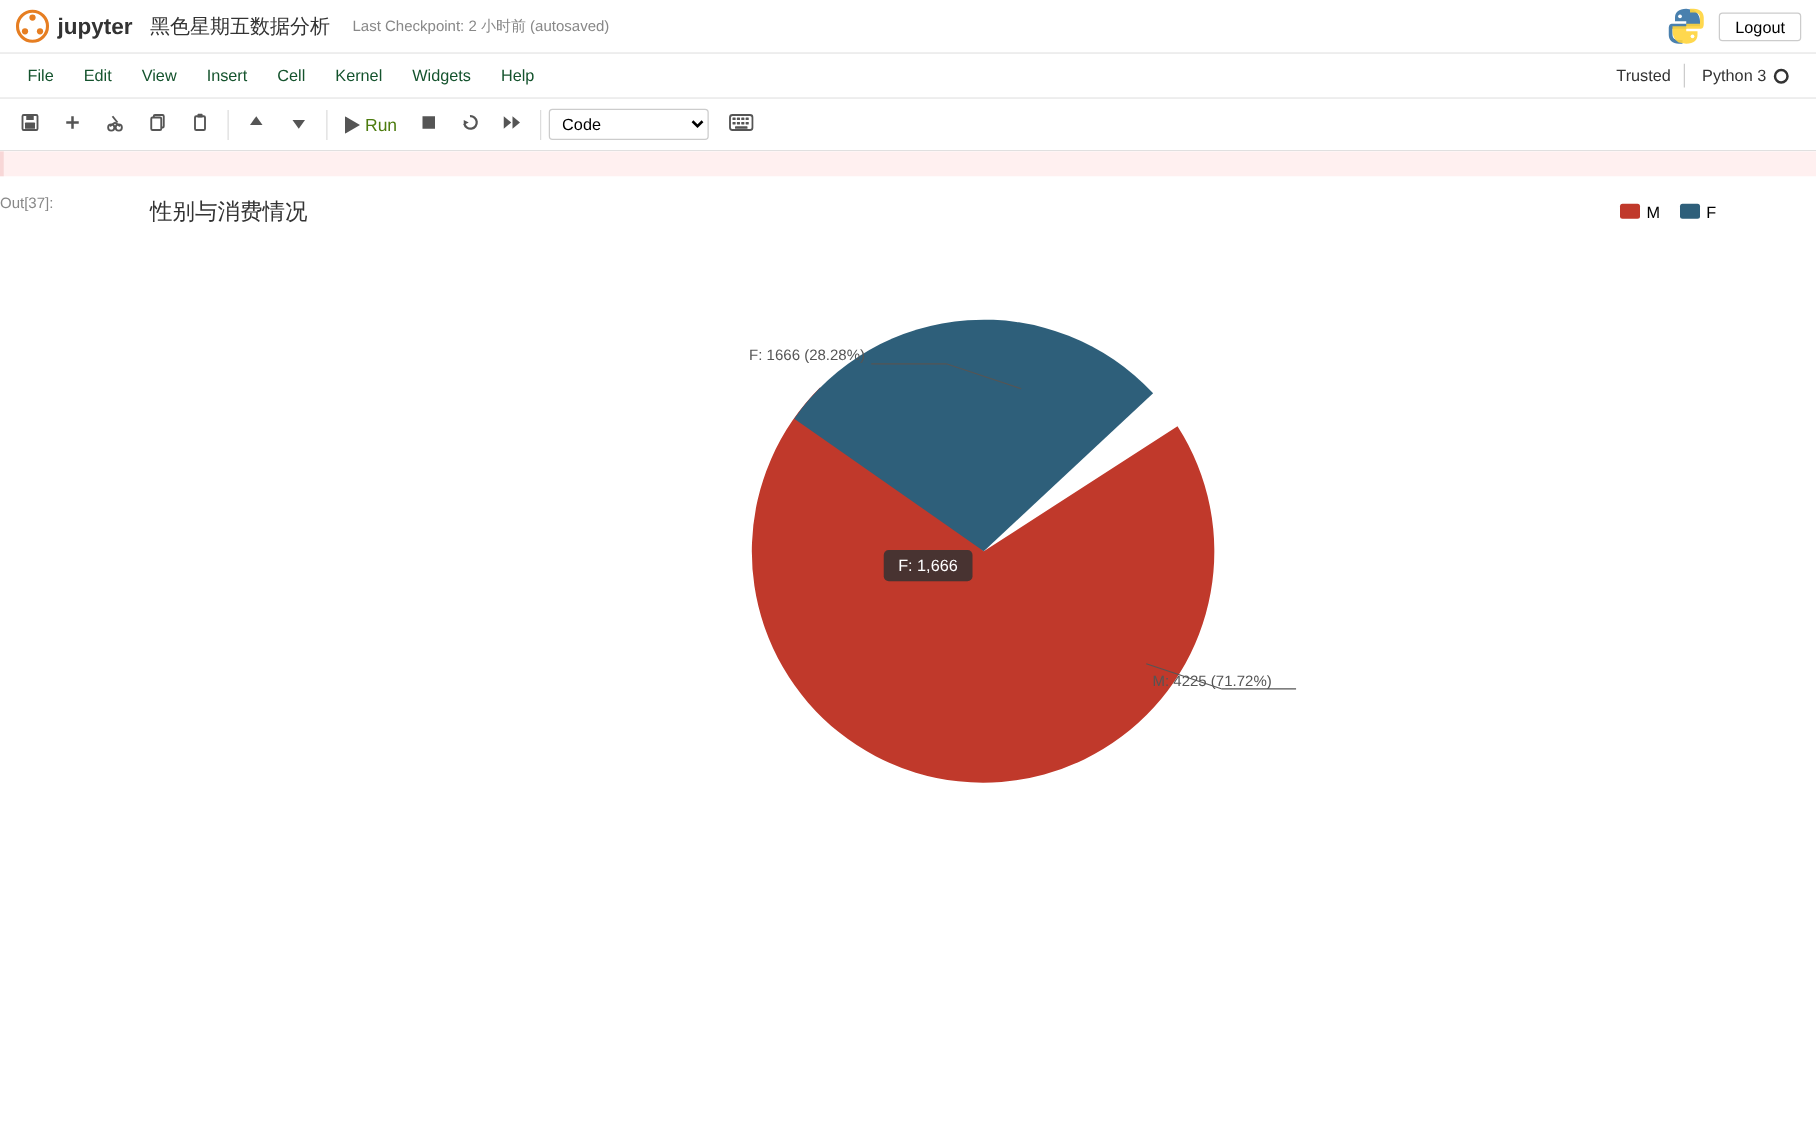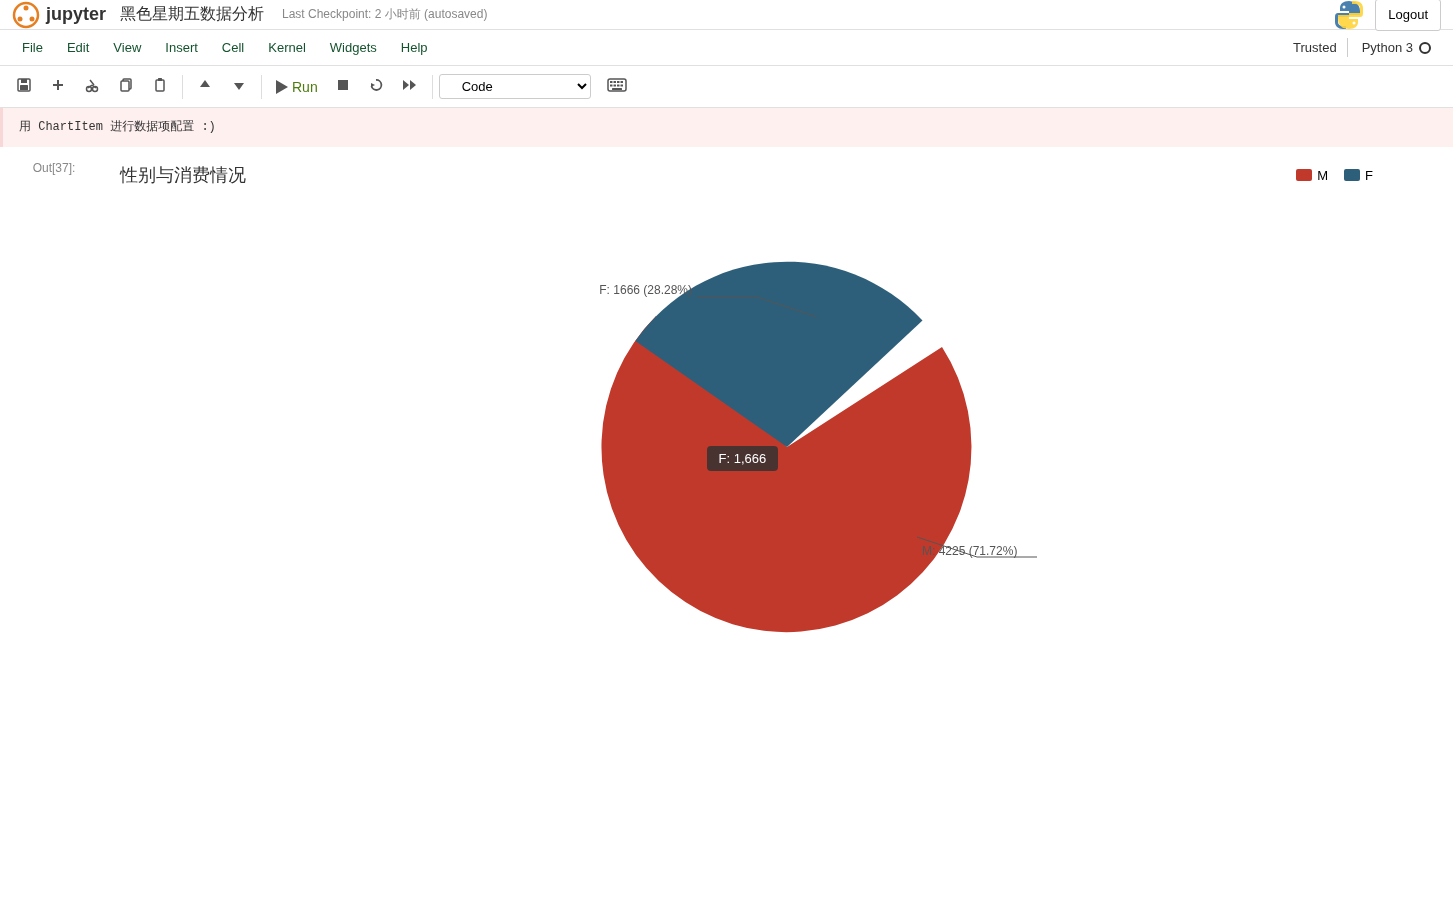--- a/index.html
+++ b/index.html
@@ -1,29 +1,29 @@
 <!DOCTYPE html>
 <html><head>
   <meta charset="utf-8">
   <style>
     * { margin: 0; padding: 0; box-sizing: border-box; }
     body { font-family: Arial, sans-serif; background: #fff; width: 1453px; height: 908px; overflow: hidden; }
 
     
     #topbar {
-      display: flex; align-items: center; height: 30px;
+      display: flex; align-items: center; height: 43px;
       background: #fff; border-bottom: 1px solid #e0e0e0;
       padding: 0 12px; gap: 10px;
     }
     #jupyter-logo { display: flex; align-items: center; gap: 6px; }
     #jupyter-logo-icon { width: 28px; height: 28px; }
     #jupyter-text { font-size: 18px; font-weight: bold; color: #333; }
     #notebook-title { font-size: 16px; color: #333; margin-left: 4px; }
     #checkpoint-info { font-size: 12px; color: #888; margin-left: 8px; text-align: right; }
-    #topbar-right { margin-left: auto; display: flex; gap: 10px; }
+    #topbar-right { margin-left: auto; display: flex; align-items: center; gap: 10px; }
     #python-logo { width: 32px; height: 32px; }
     #logout-btn {
       border: 1px solid #ccc; padding: 3px 12px; border-radius: 3px;
       cursor: pointer; font-size: 13px; background: #fff;
     }
 
     
     #menubar {
       display: flex; align-items: center; height: 36px;
       background: #fff; border-bottom: 1px solid #e0e0e0;
@@ -46,38 +46,38 @@
       background: #fff; border-bottom: 1px solid #e0e0e0;
       padding: 0 8px; gap: 2px;
     }
     .toolbar-btn {
       border: 1px solid transparent; background: transparent;
       padding: 4px 7px; cursor: pointer; border-radius: 3px;
       font-size: 14px; color: #4d7c0f;
     }
     .toolbar-separator { width: 1px; height: 24px; background: #ddd; margin: 0 4px; }
     #cell-type-select {
-      border: 1px solid #ccc; border-radius: 3px; padding: 3px 18px;
+      border: 1px solid #ccc; border-radius: 3px; padding: 3px 6px;
       font-size: 13px; background: #fff; cursor: pointer; min-width: 100px;
     }
 
     
     #main { background: #fff; overflow-y: auto; }
 
     
     #warning-cell {
       background: #fff0f0; border-left: 3px solid #f8d7d7;
       margin: 0; padding: 10px 16px;
       font-family: 'Courier New', monospace; font-size: 12px; color: #333;
       line-height: 1.6;
     }
 
     
     #output-cell { display: flex; padding: 8px 0; }
-    #out-label { min-width: 120px; text-align: center; padding-right: 12px; font-size: 12px; color: #888; padding-top: 6px; }
+    #out-label { min-width: 120px; text-align: left; padding-right: 12px; font-size: 12px; color: #888; padding-top: 6px; }
 
     
     #chart-area { flex: 1; padding: 8px 0; }
     #chart-title-row { display: flex; align-items: center; margin-bottom: 10px; }
     #chart-title { font-size: 18px; font-weight: normal; color: #333; margin-right: 200px; }
     #legend { display: flex; align-items: center; gap: 16px; margin-left: auto; margin-right: 80px; }
     .legend-item { display: flex; align-items: center; gap: 5px; font-size: 13px; }
     .legend-dot { width: 16px; height: 12px; border-radius: 2px; display: inline-block; }
 
     #pie-container {
@@ -246,21 +246,20 @@
       <rect x="10" y="6.5" width="2.5" height="2" rx="0.3" fill="#555"></rect>
       <rect x="13.5" y="6.5" width="2.5" height="2" rx="0.3" fill="#555"></rect>
       <rect x="5" y="10" width="10" height="2" rx="0.5" fill="#555"></rect>
     </svg>
   </button>
 </div>
 
 <div id="main">
 
   <div id="warning-cell">
-    <div>用 ChartItem 进行数据项配置 :)</div>
   </div>
 
   <div id="output-cell">
     <div id="out-label">Out[37]:</div>
     <div id="chart-area">
 
       <div id="chart-title-row">
         <span id="chart-title">性别与消费情况</span>
         <div id="legend">
           <div class="legend-item">

